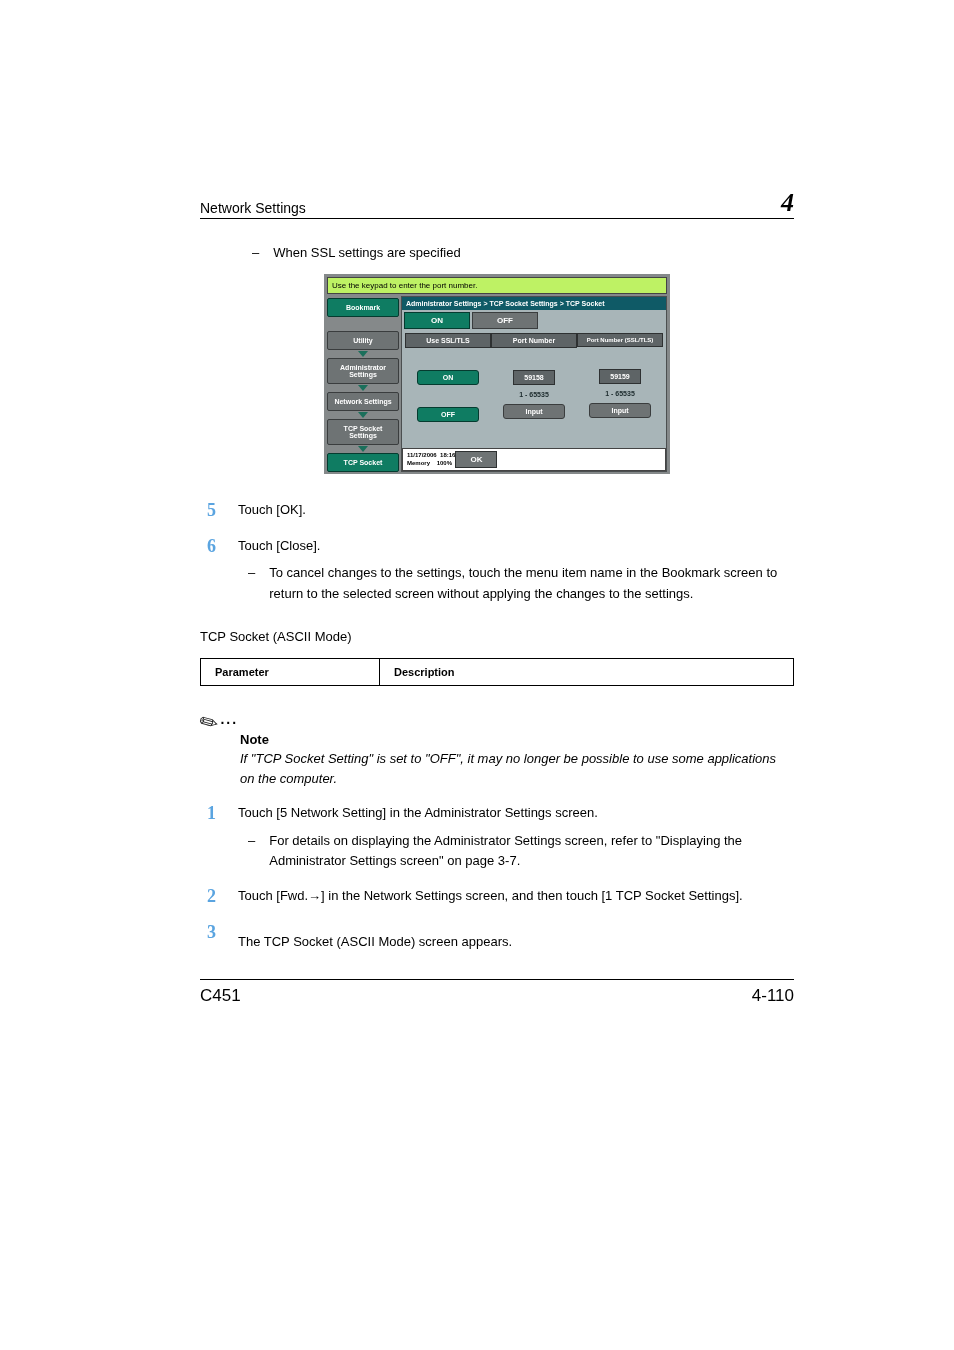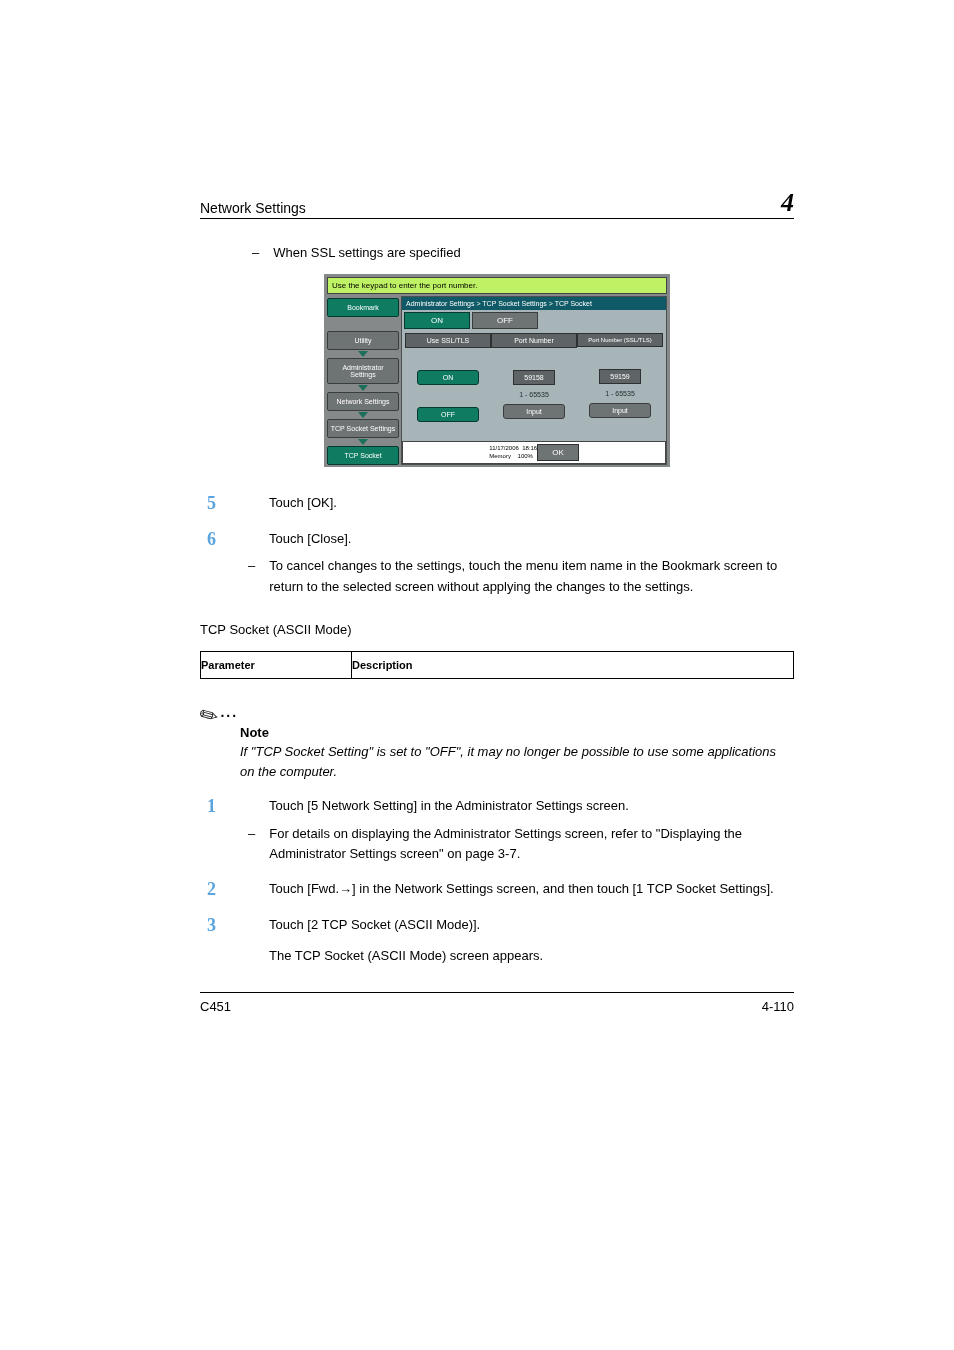--- a/index.html
+++ b/index.html
@@ -8,56 +8,56 @@
   .hdr{display:flex;align-items:flex-end;justify-content:space-between;border-bottom:1px solid #000;padding-bottom:2px;margin-bottom:26px;}
   .hdr-title{font-size:14px;}
   .hdr-num{font-family:Georgia,'Times New Roman',serif;font-weight:bold;font-style:italic;font-size:26px;line-height:1;position:relative;}
   .hdr-num::before{content:"";position:absolute;left:-28px;right:-2px;top:2px;height:13px;background:#bfbfbf;z-index:-1;}
   .indent1{margin-left:52px;}
   .dash-line{display:flex;gap:14px;margin-bottom:14px;}
   .dash{flex:0 0 auto;}
   
   .shot{width:340px;margin:0 auto 26px auto;background:#85898a;padding:3px 3px 2px 3px;}
   .top-msg{background:#bef264;font-size:8px;padding:3px 4px;border:1px solid #444;}
-  .shot-body{display:flex;gap:2px;margin-top:2px;}
+  .shot-body{display:flex;gap:2px;margin-top:2px;font-weight:bold;}
   .crumbs{flex:0 0 72px;display:flex;flex-direction:column;gap:2px;padding-top:2px;}
   .crumb{background:#0f7c62;color:#fff;font-size:7px;text-align:center;padding:5px 2px;border:1px solid #053b2f;border-radius:2px;position:relative;}
   .crumb.gray{background:#6e7374;border-color:#3a3d3e;}
   .arrow{align-self:center;width:0;height:0;border-left:5px solid transparent;border-right:5px solid transparent;border-top:6px solid #1b6f5b;margin:-1px 0;}
   .panel{flex:1;background:#a8b5b8;border:1px solid #4b4f50;display:flex;flex-direction:column;}
   .bc{background:#0f5a66;color:#fff;font-size:7px;padding:3px 4px;}
   .tabs{display:flex;gap:2px;padding:2px;}
   .tab{flex:0 0 64px;background:#0f7c62;color:#fff;font-size:8px;text-align:center;padding:3px 0;border:1px solid #053b2f;}
   .tab.off{background:#6e7374;border-color:#3a3d3e;}
   .cols{display:flex;gap:2px;padding:2px 4px 8px 4px;}
   .col{flex:1;display:flex;flex-direction:column;align-items:center;gap:6px;}
   .col-head{background:#5e6466;color:#fff;font-size:7px;width:100%;text-align:center;padding:3px 0;border:1px solid #2e3132;}
   .pill{width:60px;background:#0f7c62;color:#fff;font-size:7px;text-align:center;padding:3px 0;border:1px solid #053b2f;border-radius:3px;}
   .pill.gray{background:#6e7374;border-color:#3a3d3e;}
   .val{background:#5e6466;color:#fff;font-size:7px;padding:3px 10px;border:1px solid #2e3132;}
   .range{font-size:7px;color:#1b2a2c;}
-  .statusbar{display:flex;justify-content:center;align-items:center;background:#fff;border:1px solid #444;padding:2px 4px;margin-top:auto;}
+  .statusbar{display:flex;justify-content:flex-start;align-items:center;background:#fff;border:1px solid #444;padding:2px 4px;margin-top:auto;}
   .status-left{font-size:6px;line-height:1.2;}
   .okbtn{background:#6e7374;border:1px solid #2e3132;color:#fff;font-size:8px;padding:3px 14px;}
   
   .step{display:flex;gap:22px;margin:14px 0 6px 0;}
   .step-num{font-family:Georgia,'Times New Roman',serif;font-weight:bold;color:#5aa4e0;font-size:18px;width:16px;text-align:right;line-height:1.2;flex:0 0 auto;}
-  .step-body{flex:1;line-height:1.6;margin-left:31px;}
+  .step-body{flex:1;line-height:1.6;}
   .sub{display:flex;gap:14px;margin:6px 0 0 48px;line-height:1.6;}
   .sect-title{font-weight:normal;margin:24px 0 14px 0;}
   .para{line-height:1.6;margin-bottom:16px;}
   table.param{border-collapse:collapse;width:100%;margin-bottom:24px;}
-  table.param th,table.param td{border:1px solid #000;font-size:11px;padding:7px 0;text-align:left;vertical-align:top;}
+  table.param th,table.param td{border:1px solid #000;font-size:11px;padding:7px 14px;text-align:left;vertical-align:top;}
   table.param th{font-weight:bold;}
   .note-ico{font-family:Arial;transform:rotate(-30deg);display:inline-block;font-size:22px;color:#222;}
   .dots{letter-spacing:2px;font-weight:bold;font-size:14px;vertical-align:6px;margin-left:2px;}
   .note-block{margin-left:40px;margin-top:-4px;margin-bottom:12px;}
   .note-label{font-weight:bold;margin-bottom:2px;}
   .note-text{font-style:italic;line-height:1.55;}
-  .ftr{display:flex;justify-content:space-between;border-top:1px solid #000;margin-top:26px;padding-top:6px;font-size:13px;}
+  .ftr{display:flex;justify-content:space-between;border-top:1px solid #000;margin-top:26px;padding-top:6px;font-size:17px;}
 </style>
 </head>
 <body>
 
 <div class="page">
   <div class="hdr">
     <span class="hdr-title">Network Settings</span>
     <span class="hdr-num">4</span>
   </div>
 
@@ -164,21 +164,20 @@
   </div>
 
   <div class="step">
     <div class="step-num">2</div>
     <div class="step-body">Touch [Fwd.→] in the Network Settings screen, and then touch [1 TCP Socket Settings].</div>
   </div>
 
   <div class="step">
     <div class="step-num">3</div>
     <div class="step-body">
-      <div>Touch [2 TCP Socket (ASCII Mode)].</div>
       <div style="margin-top:10px">The TCP Socket (ASCII Mode) screen appears.</div>
     </div>
   </div>
 
   <div class="ftr">
     <span>C451</span>
     <span>4-110</span>
   </div>
 </div>
 

